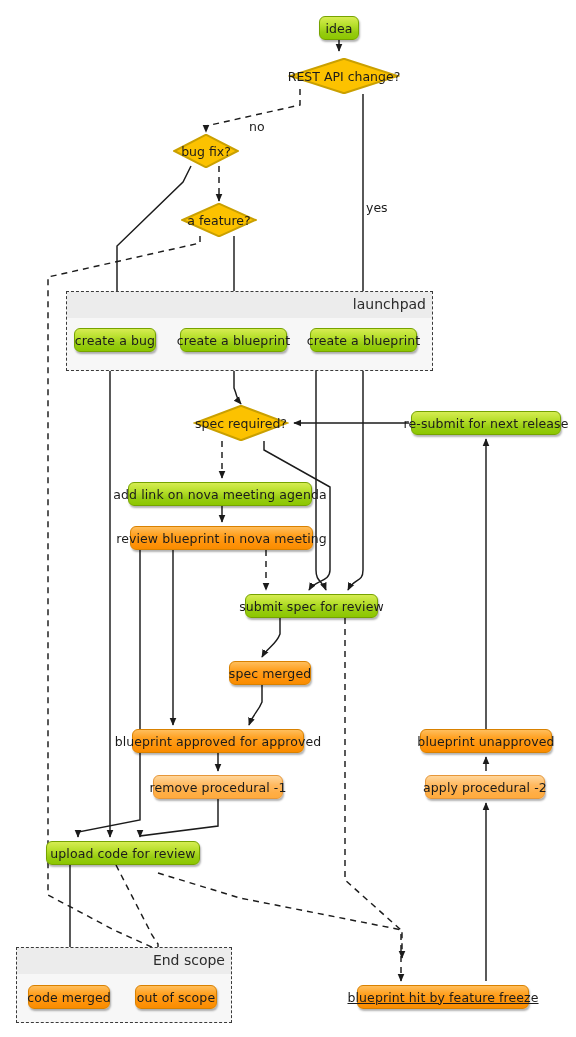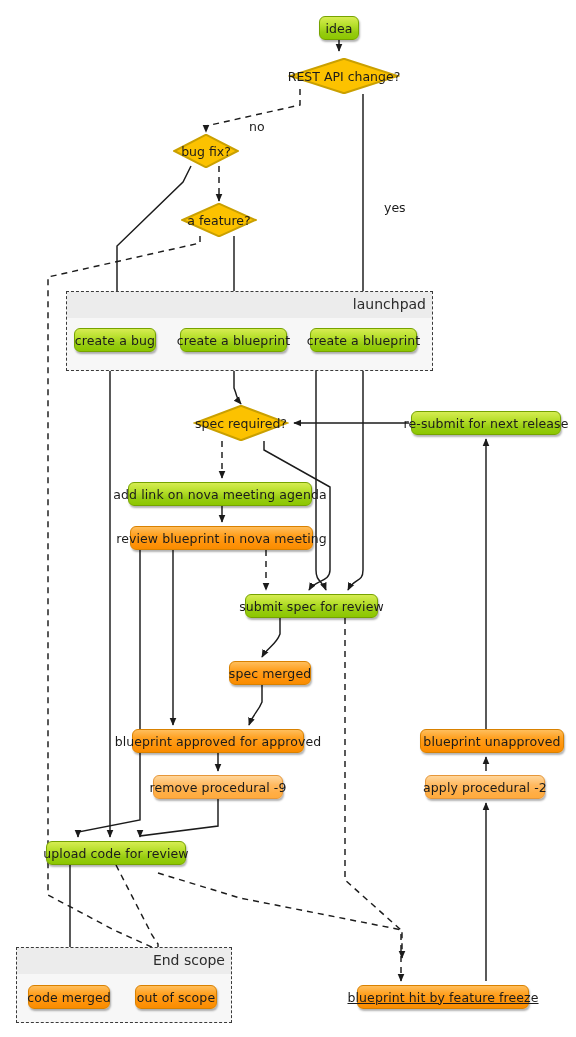--- a/index.html
+++ b/index.html
@@ -205,29 +205,29 @@
   <div class="node green" id="node-submit-spec-for-review" style="left: 245px; top: 594px; width: 133px; height: 24px;">
     <span>submit spec for review</span>
   </div>
   <div class="node orange" id="node-spec-merged" style="left: 229px; top: 661px; width: 82px; height: 24px;">
     <span>spec merged</span>
   </div>
   <div class="node orange" id="node-blueprint-approved-for-release" style="left: 132px; top: 729px; width: 172px; height: 24px;">
     <span>blueprint approved for approved</span>
   </div>
   <div class="node orange-light" id="node-remove-procedural-2" style="left: 153px; top: 775px; width: 130px; height: 24px;">
-    <span>remove procedural -9</span>
-  </div>
-  <div class="node orange" id="node-blueprint-unapproved" style="left: 420px; top: 729px; width: 144px; height: 24px;">
+    <span>remove procedural -1</span>
+  </div>
+  <div class="node orange" id="node-blueprint-unapproved" style="left: 420px; top: 729px; width: 132px; height: 24px;">
     <span>blueprint unapproved</span>
   </div>
   <div class="node orange-light" id="node-apply-procedural-2" style="left: 425px; top: 775px; width: 120px; height: 24px;">
     <span>apply procedural -2</span>
   </div>
-  <div class="node green" id="node-upload-code-for-review" style="left: 46px; top: 841px; width: 140px; height: 24px;">
+  <div class="node green" id="node-upload-code-for-review" style="left: 46px; top: 841px; width: 154px; height: 24px;">
     <span>upload code for review</span>
   </div>
   <div class="node orange" id="node-code-merged" style="left: 28px; top: 985px; width: 82px; height: 24px;">
     <span>code merged</span>
   </div>
   <div class="node orange" id="node-out-of-scope" style="left: 135px; top: 985px; width: 82px; height: 24px;">
     <span>out of scope</span>
   </div>
   <div class="node orange" id="node-blueprint-hit-by-feature-freeze" style="left: 357px; top: 985px; width: 172px; height: 24px; text-decoration: underline;">
     <span>blueprint hit by feature freeze</span>
@@ -255,15 +255,15 @@
   </div>
 
   <div class="diamond" id="decision-spec-required" style="left: 193px; top: 405px; width: 96px; height: 36px;">
     <svg class="dshape" viewBox="0 0 100 100" preserveAspectRatio="none">
       <polygon points="50,2 98,50 50,98 2,50" fill="#fcc200" stroke="#caa000" stroke-width="2" vector-effect="non-scaling-stroke"></polygon>
     </svg>
     <span class="dlabel">spec required?</span>
   </div>
 
   <div class="elabel" id="edge-label-no" style="left: 249px; top: 119px;">no</div>
-  <div class="elabel" id="edge-label-yes" style="left: 384px; top: 200px;">yes</div>
+  <div class="elabel" id="edge-label-yes" style="left: 366px; top: 200px;">yes</div>
 
 </div>
 
 </body></html>

